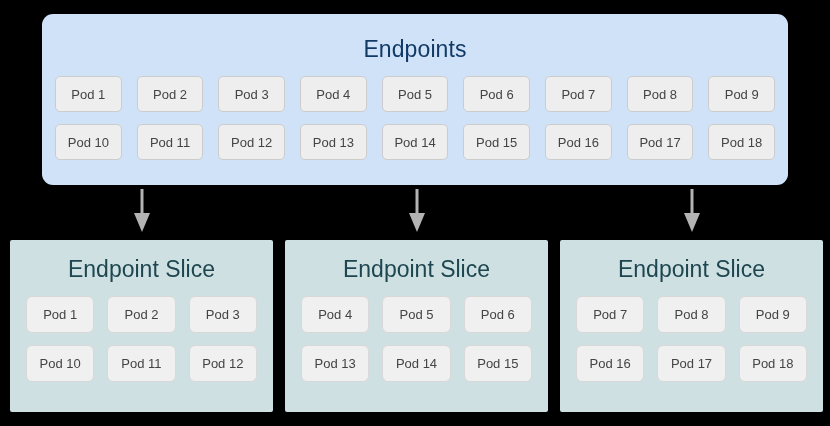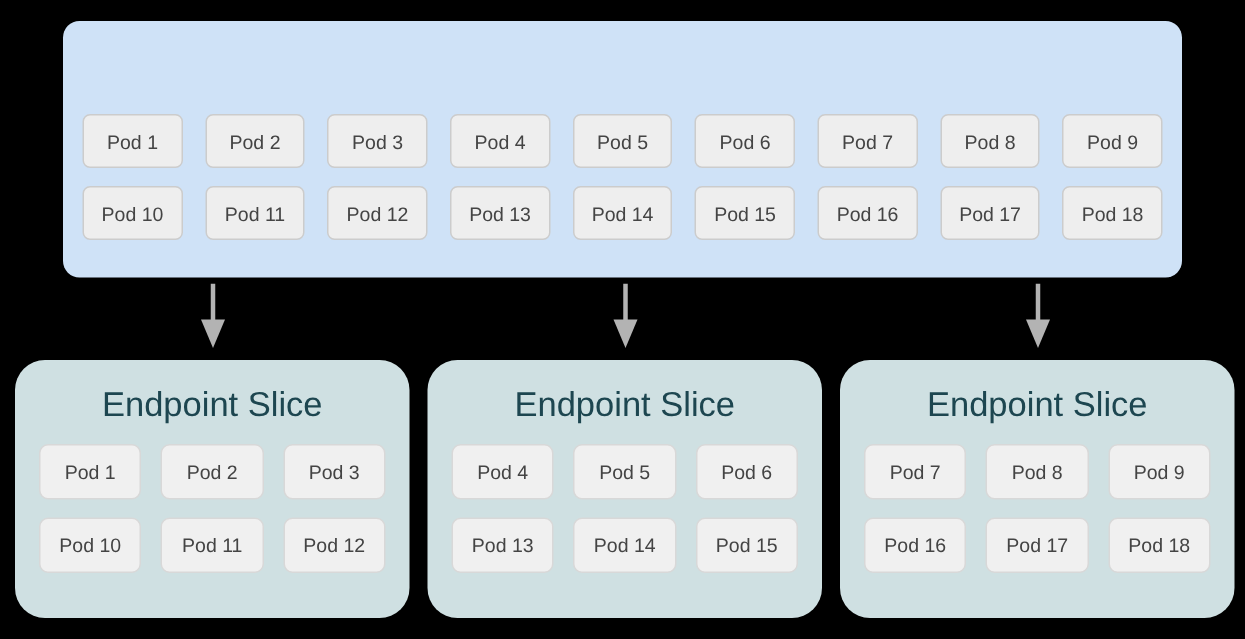--- a/index.html
+++ b/index.html
@@ -85,21 +85,21 @@
   }
   .arrow svg { display: block; }
 
   
   .slice-panel {
     position: absolute;
     top: 240px;
     width: 263px;
     height: 172px;
     background: #cfe0e2;
-    border-radius: 20px;
+    border-radius: 2px;
     box-sizing: border-box;
   }
 
   .slice-title {
     position: absolute;
     top: 16px;
     left: 0;
     width: 100%;
     text-align: center;
     font-size: 23px;
@@ -134,20 +134,21 @@
     box-sizing: border-box;
     white-space: nowrap;
   }
 </style>
 </head>
 <body>
 
 <div id="canvas">
 
   <div class="endpoints-panel">
+    <div class="endpoints-title">Endpoints</div>
 
     <div class="endpoints-rows">
 
       <div class="ep-row">
         <div class="ep-chip">Pod 1</div>
         <div class="ep-chip">Pod 2</div>
         <div class="ep-chip">Pod 3</div>
         <div class="ep-chip">Pod 4</div>
         <div class="ep-chip">Pod 5</div>
         <div class="ep-chip">Pod 6</div>

